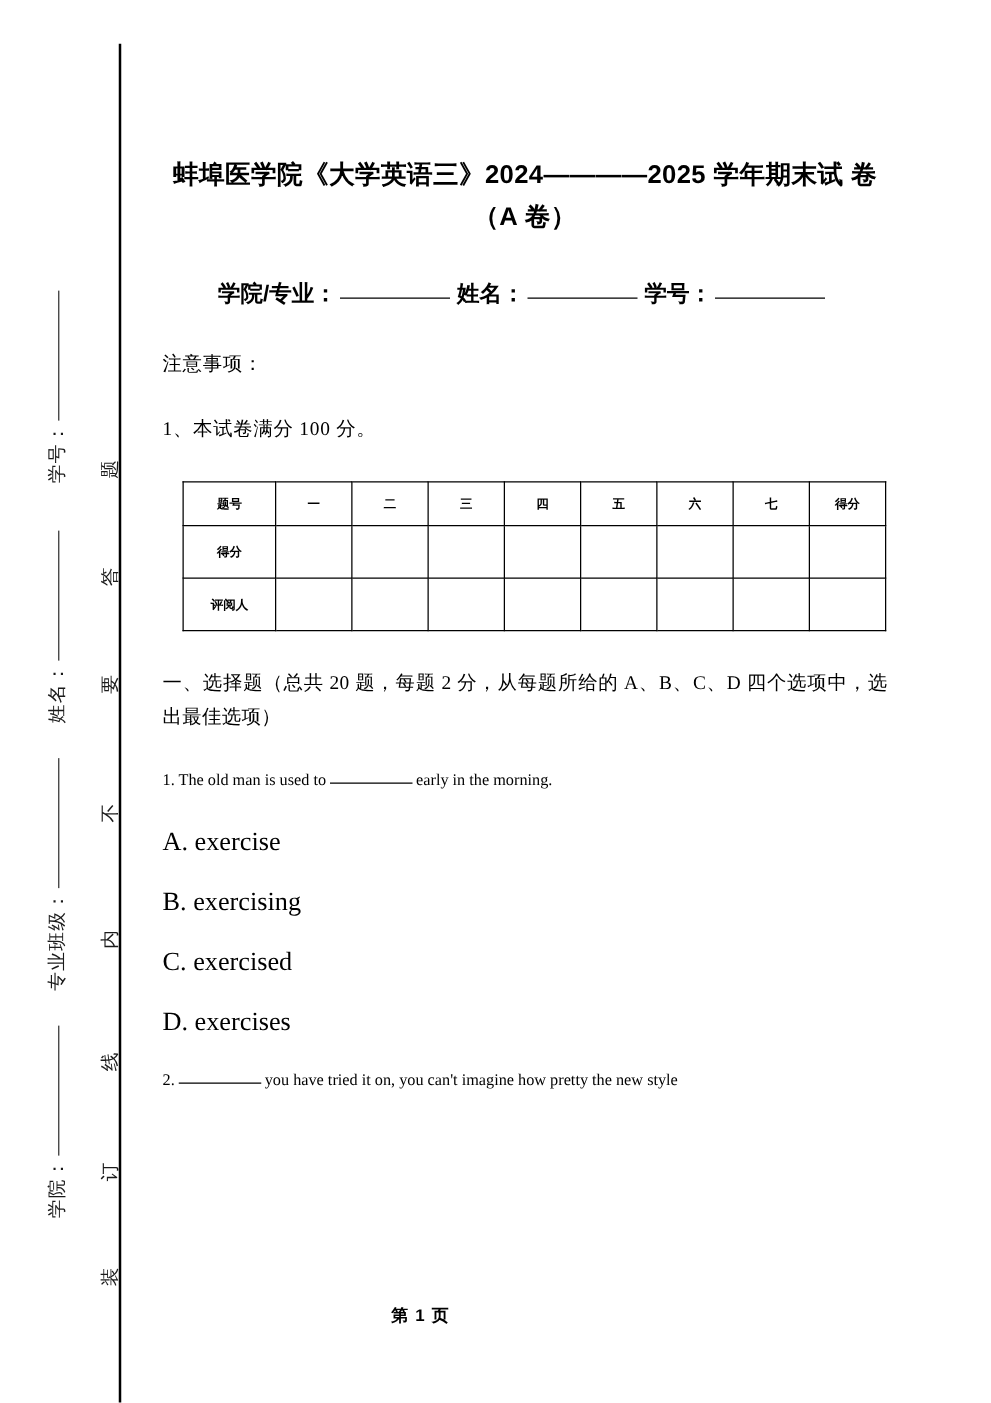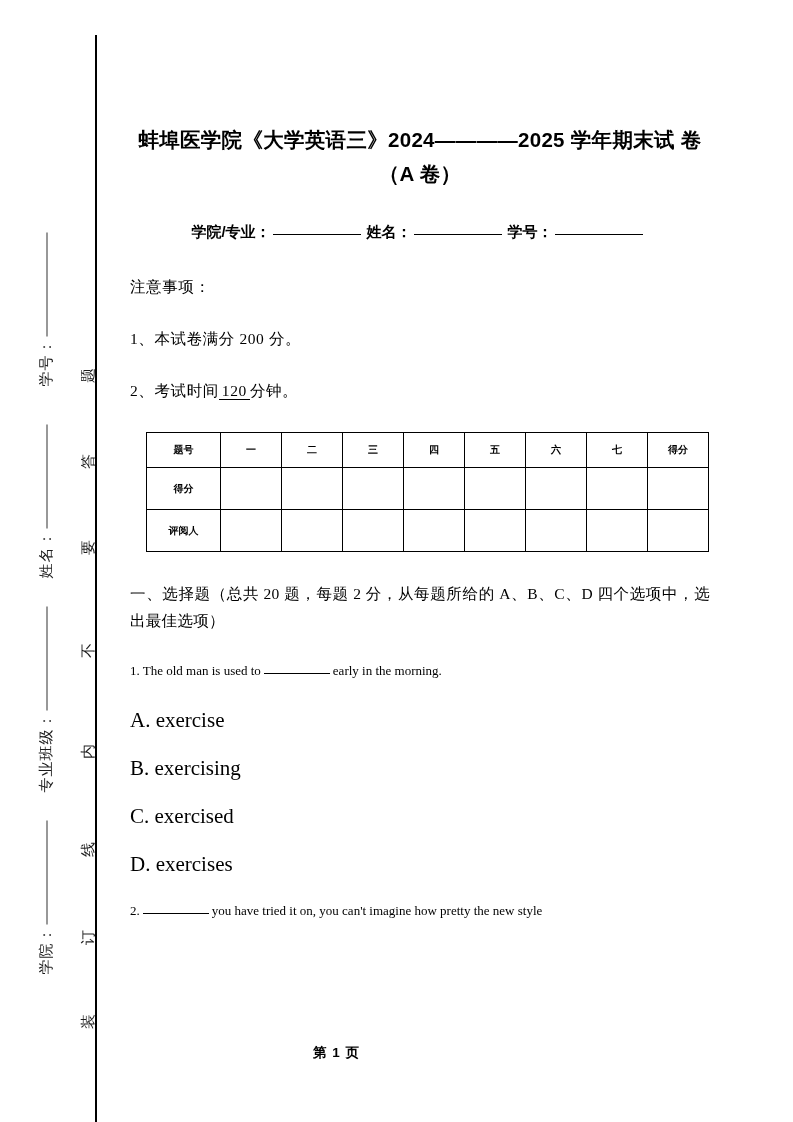--- a/index.html
+++ b/index.html
@@ -84,21 +84,21 @@
     line-height: 34px;
     text-align: center;
     letter-spacing: 0.3px;
   }
 
   #identity-line {
     margin-top: 32px;
     text-align: center;
     font-family: "Liberation Sans", "DejaVu Sans", sans-serif;
     font-weight: bold;
-    font-size: 15px;
+    font-size: 18px;
     white-space: nowrap;
   }
   #identity-line .blank {
     display: inline-block;
     width: 88px;
     border-bottom: 1.5px solid #000;
     margin: 0 6px 0 2px;
     vertical-align: 2px;
   }
 
@@ -217,26 +217,23 @@
     <span>卷（A 卷）</span>
   </h1>
 
   <div id="identity-line">
     <span>学院/专业：</span><span class="blank"></span><span>姓名：</span><span class="blank"></span><span>学号：</span><span class="blank"></span>
   </div>
 
   <div class="notice-label">注意事项：</div>
 
   <div class="notice-item">
-    <span>1、本试卷满分 200 分。</span>
-  </div>
-
-  <div class="notice-item">
-    <span>2、考试时间</span><span class="filled">120</span><span>分钟。</span>
-  </div>
+    <span>1、本试卷满分 100 分。</span>
+  </div>
+
 
   <div id="score-table-wrap">
     <table id="score-table">
       <colgroup>
         <col class="c-head">
           <col class="c-cell">
           <col class="c-cell">
           <col class="c-cell">
           <col class="c-cell">
           <col class="c-cell">

